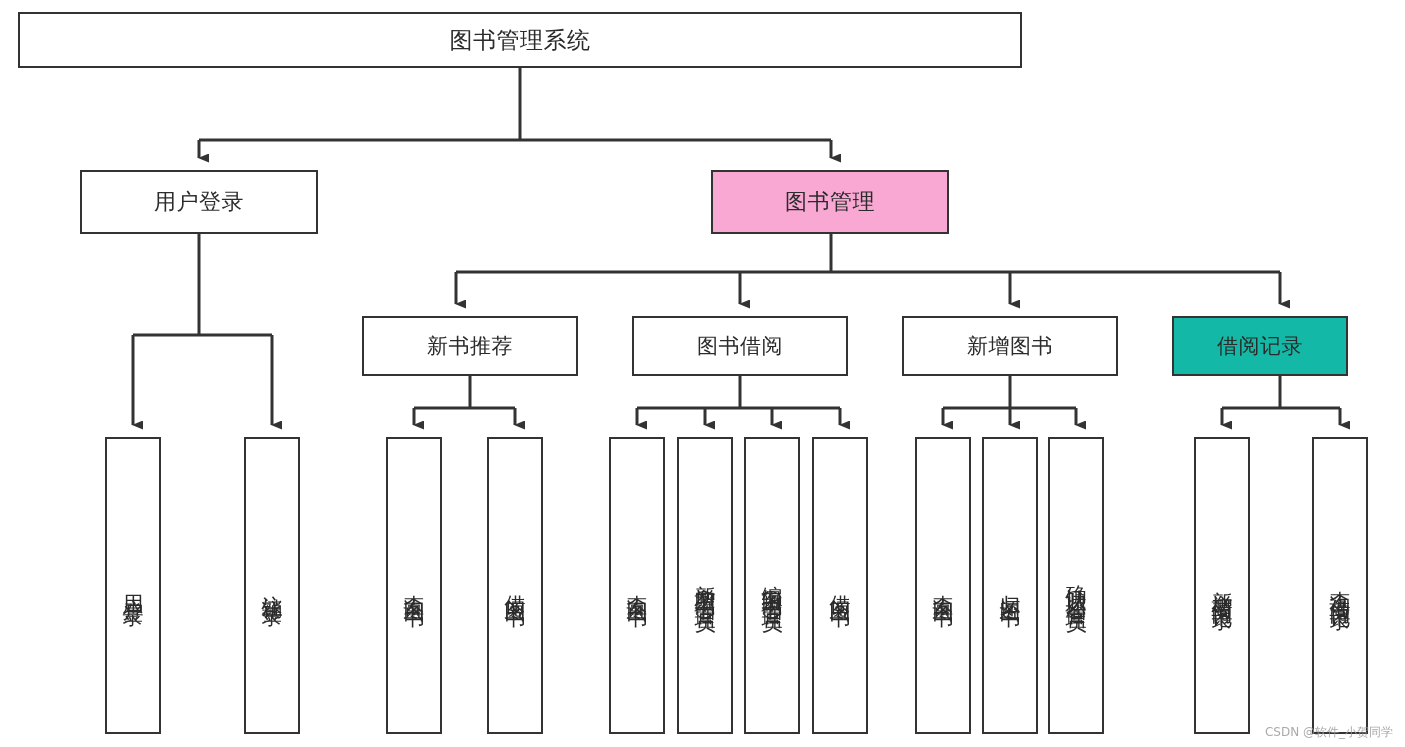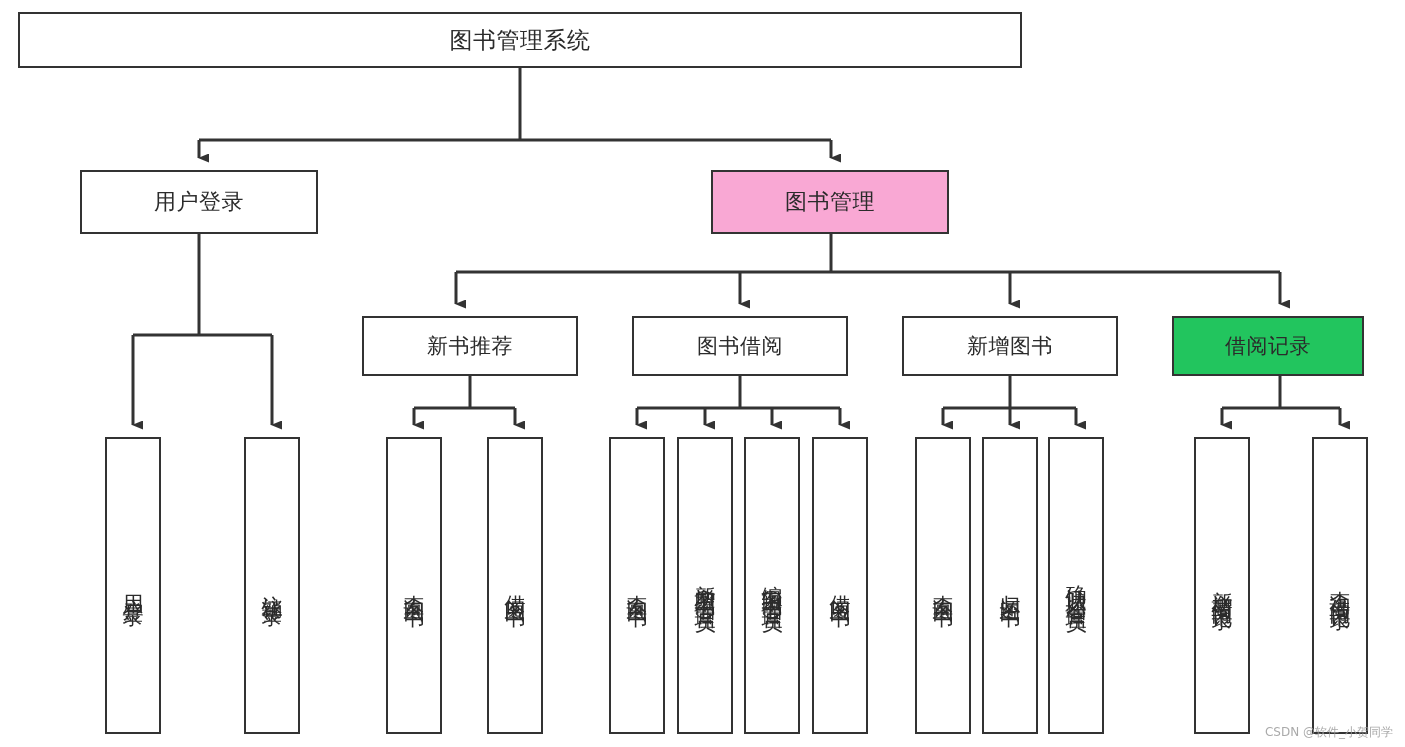--- a/index.html
+++ b/index.html
@@ -134,21 +134,21 @@
 
   <div class="node node-l3" style="left: 362px; top: 316px; width: 216px; height: 60px; border-color: rgb(51, 51, 51); background: rgb(255, 255, 255);">
     <span class="node-label" style="color: rgb(43, 43, 43);">新书推荐</span>
   </div>
   <div class="node node-l3" style="left: 632px; top: 316px; width: 216px; height: 60px; border-color: rgb(51, 51, 51); background: rgb(255, 255, 255);">
     <span class="node-label" style="color: rgb(43, 43, 43);">图书借阅</span>
   </div>
   <div class="node node-l3" style="left: 902px; top: 316px; width: 216px; height: 60px; border-color: rgb(51, 51, 51); background: rgb(255, 255, 255);">
     <span class="node-label" style="color: rgb(43, 43, 43);">新增图书</span>
   </div>
-  <div class="node node-l3" style="left: 1172px; top: 316px; width: 192px; height: 60px; border-color: rgb(51, 51, 51); background: #22c55e;">
+  <div class="node node-l3" style="left: 1172px; top: 316px; width: 176px; height: 60px; border-color: rgb(51, 51, 51); background: #14b8a6;">
     <span class="node-label" style="color: rgb(43, 43, 43);">借阅记录</span>
   </div>
 
   <div class="node node-leaf" style="left: 105px; top: 437px; width: 56px; height: 297px; border-color: rgb(51, 51, 51); background: rgb(255, 255, 255);">
     <span class="node-label" style="color: rgb(43, 43, 43);">用户登录</span>
   </div>
   <div class="node node-leaf" style="left: 244px; top: 437px; width: 56px; height: 297px; border-color: rgb(51, 51, 51); background: rgb(255, 255, 255);">
     <span class="node-label" style="color: rgb(43, 43, 43);">注销登录</span>
   </div>
   <div class="node node-leaf" style="left: 386px; top: 437px; width: 56px; height: 297px; border-color: rgb(51, 51, 51); background: rgb(255, 255, 255);">

